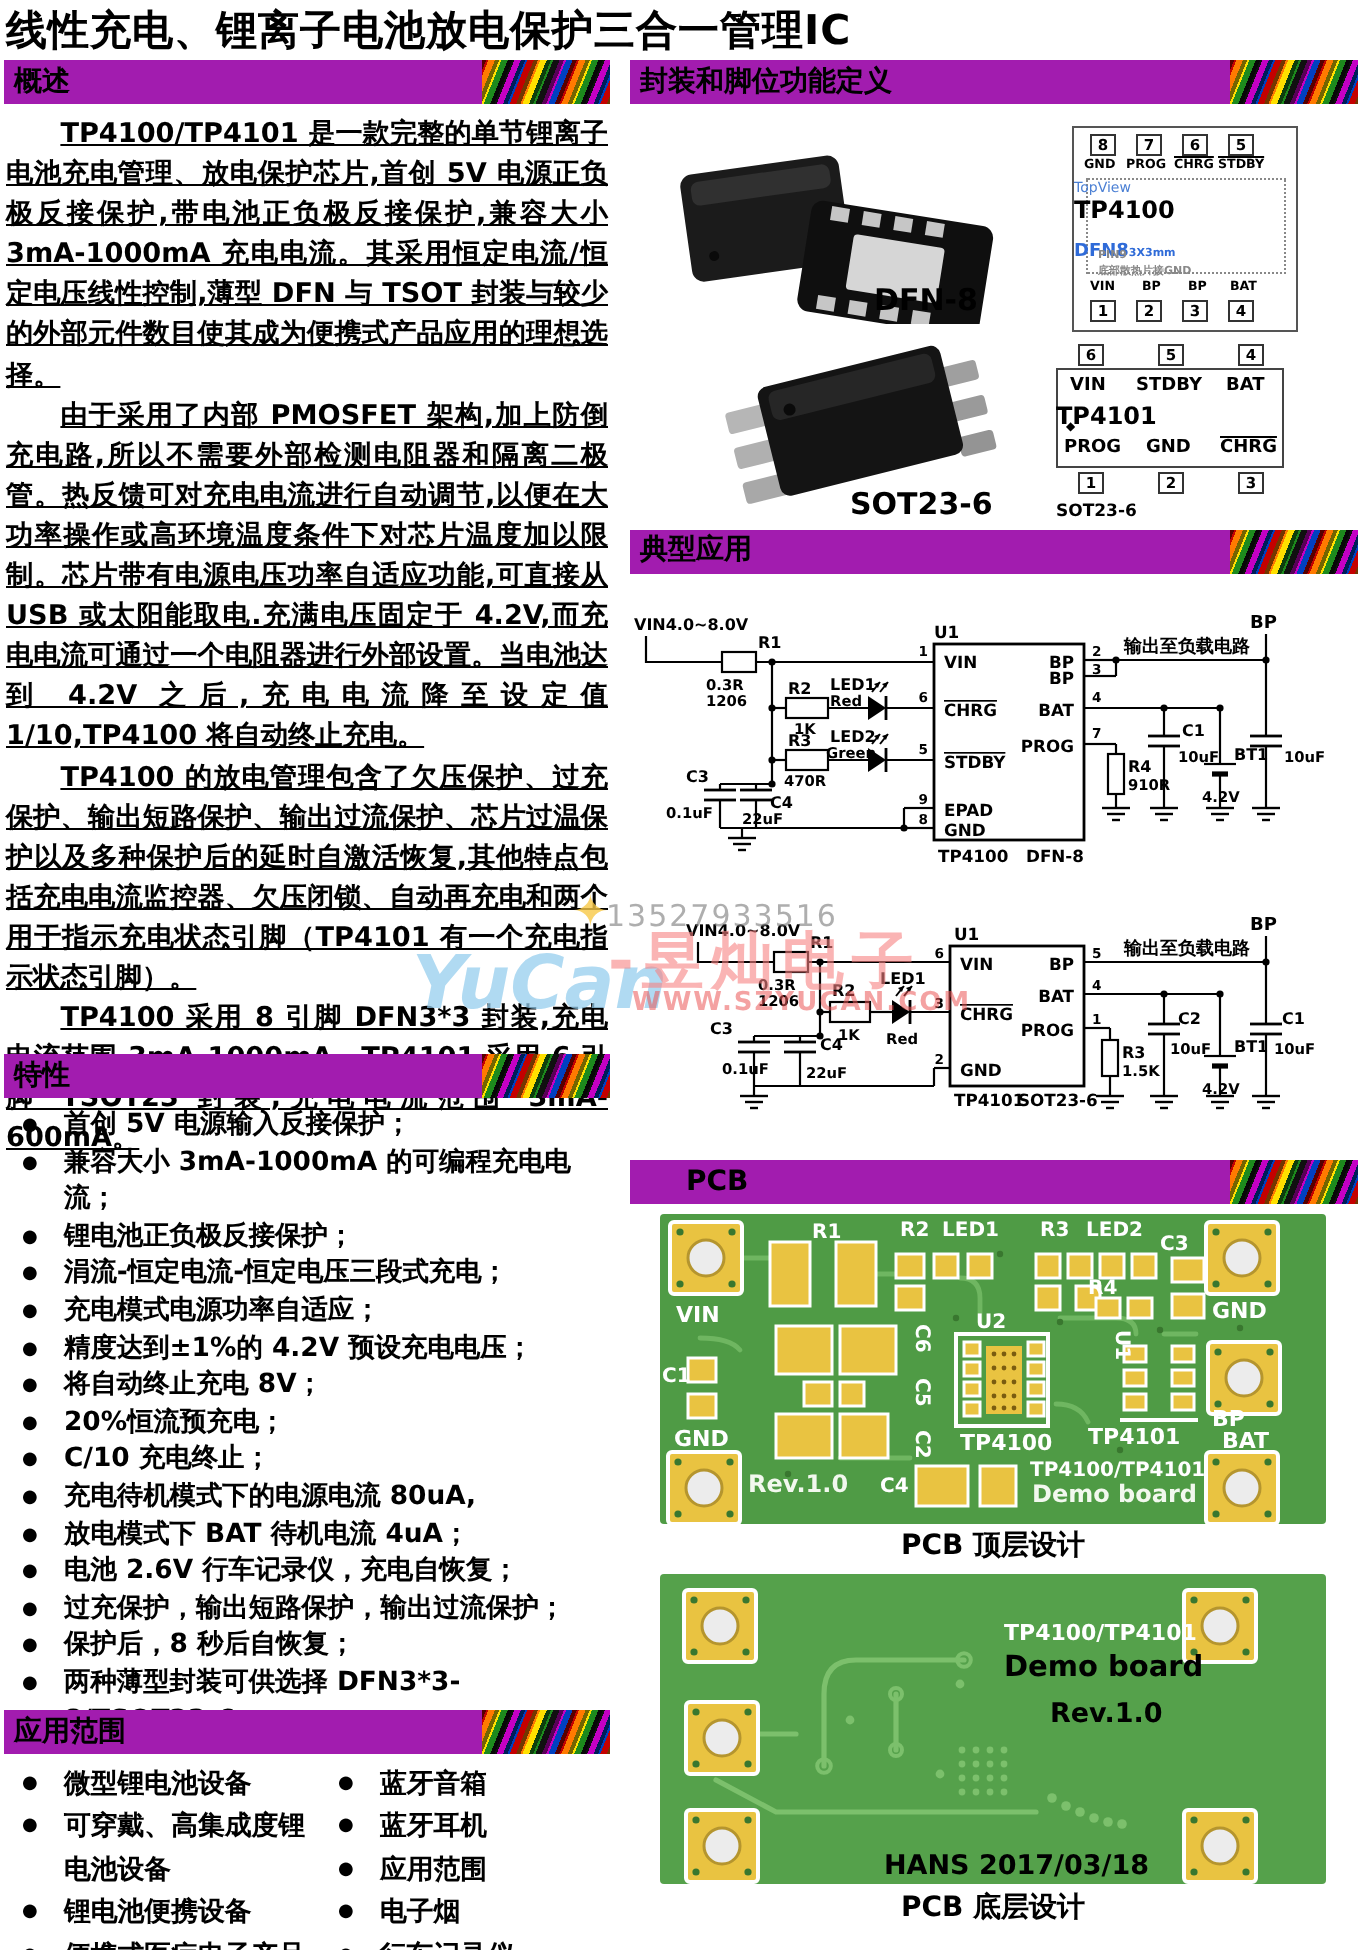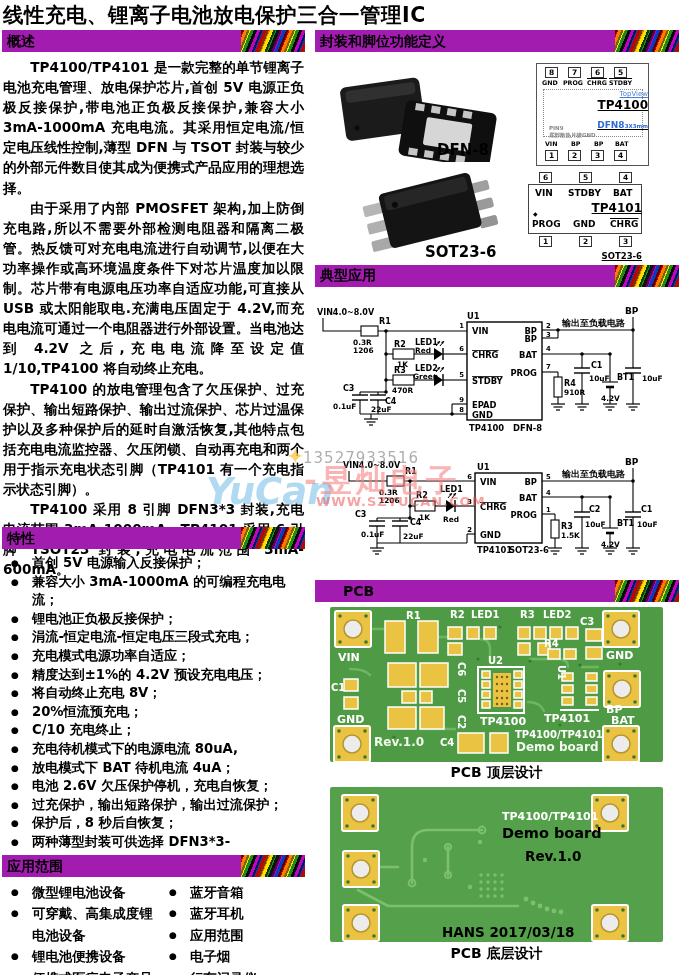--- a/index.html
+++ b/index.html
@@ -21,39 +21,39 @@
   .rainbow {
     position:absolute; right:0; top:0; width:64px; height:22px;
     background:
       repeating-linear-gradient(112deg,
         rgba(0,0,0,.55) 0 2px, rgba(0,0,0,0) 2px 6px),
       repeating-linear-gradient(112deg,
         #c40000 0 3px, #ff7a00 3px 6px, #ffe000 6px 9px,
         #1d8a1d 9px 12px, #101010 12px 15px, #c400c4 15px 18px, #0040c0 18px 21px);
   }
   .body-text { position:absolute; font-size:13.6px; font-weight:bold; line-height:20.1px; text-align:justify; }
-  .body-text p { text-indent:2em; margin:0; }
+  .body-text p { text-indent:2em; margin:0;text-decoration:underline; }
   .feat-list { position:absolute; font-size:13.2px; font-weight:bold; line-height:18.6px; }
   .feat { display:flex; }
   .feat .blt { width:30px; padding-left:9px; font-size:9px; flex:0 0 30px; }
   .feat .t { flex:1; }
   .apps { position:absolute; display:flex; font-size:13.4px; font-weight:bold; line-height:21.4px; }
   .apps .col1 { width:158px; }
   .apps .col2 { flex:1; }
   .caption { position:absolute; text-align:center; font-size:14px; font-weight:bold; }
   
   .pd { position:absolute; background:#fff; }
   .pd .frame { position:absolute; border:1.2px solid #444; background:#fff; }
   .pd .sq { position:absolute; width:13px; height:11px; border:1.3px solid #333; font-size:7.5px;
             font-weight:bold; text-align:center; line-height:9px; background:#fff; }
   .pd .pn { position:absolute; font-size:6.3px; font-weight:bold; white-space:nowrap; }
   .pd .pn2 { position:absolute; font-size:9px; font-weight:bold; white-space:nowrap; }
   .ovl { text-decoration:overline; }
   .pd .dotted { position:absolute; border:1px dotted #888; }
-  .pd .ctr { position:absolute; width:100%; text-align:right; white-space:nowrap;text-decoration:underline; }
+  .pd .ctr { position:absolute; width:100%; text-align:left; white-space:nowrap; }
   .pkg-label { position:absolute; font-size:15px; font-weight:bold; }
   
   svg text { font-family:"DejaVu Sans","Liberation Sans",sans-serif; fill:#000; }
   .st7  { font-size:6.8px; font-weight:bold; }
   .st75 { font-size:7.4px; font-weight:bold; }
   .st8  { font-size:8px;  font-weight:bold; }
   .st85 { font-size:8.4px; font-weight:bold; }
   .st9  { font-size:9px;  font-weight:bold; }
   
   .pad  { fill:#e9c341; stroke:#fff; stroke-width:2; }
@@ -137,21 +137,21 @@
     <div class="feat">
         <span class="blt">●</span>
         <span class="t">充电待机模式下的电源电流 80uA,</span>
       </div>
     <div class="feat">
         <span class="blt">●</span>
         <span class="t">放电模式下 BAT 待机电流 4uA；</span>
       </div>
     <div class="feat">
         <span class="blt">●</span>
-        <span class="t">电池 2.6V 欠压保护停机，充电自恢复；</span>
+        <span class="t">电池 2.6V 行车记录仪，充电自恢复；</span>
       </div>
     <div class="feat">
         <span class="blt">●</span>
         <span class="t">过充保护，输出短路保护，输出过流保护；</span>
       </div>
     <div class="feat">
         <span class="blt">●</span>
         <span class="t">保护后，8 秒后自恢复；</span>
       </div>
     <div class="feat">

